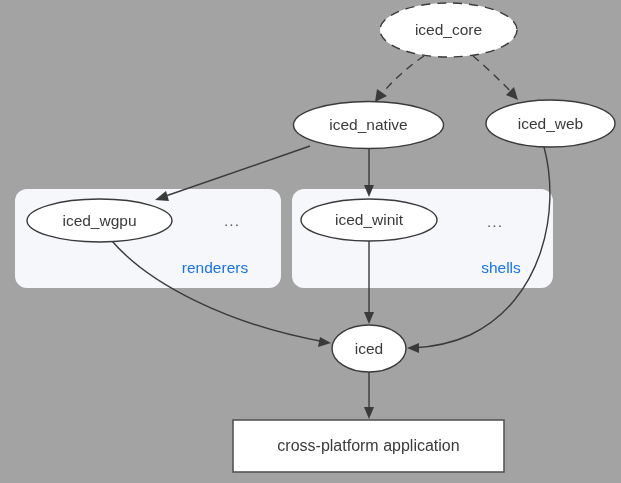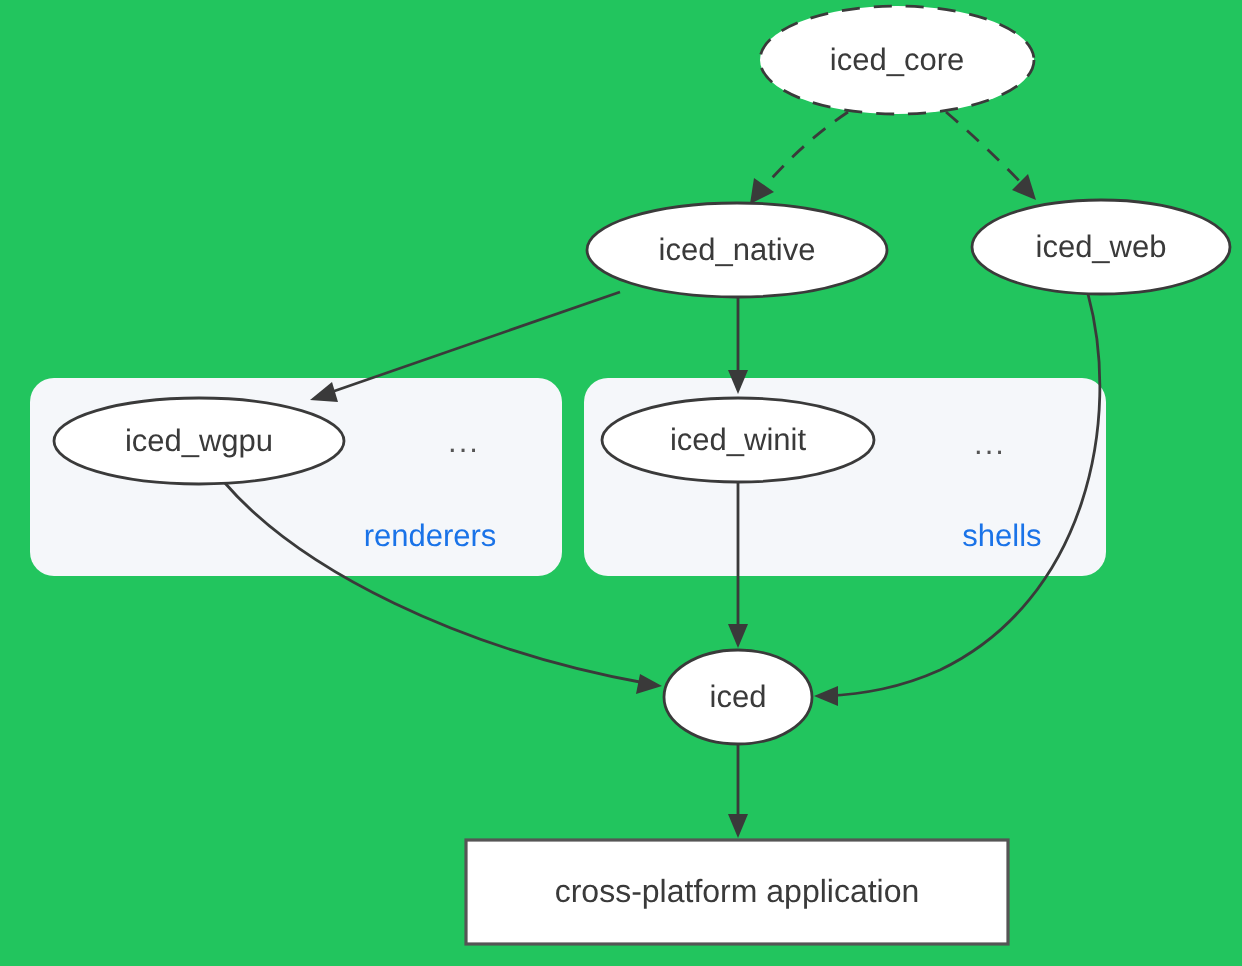--- a/index.html
+++ b/index.html
@@ -10,21 +10,21 @@
   body {
     width: 621px;
     height: 483px;
     overflow: hidden;
     font-family: "Liberation Sans", sans-serif;
   }
   #diagram-root {
     position: relative;
     width: 621px;
     height: 483px;
-    background: #22c55e;
+    background: #a3a3a3;
   }
   svg#graph {
     display: block;
     width: 621px;
     height: 483px;
   }
   .cluster-box {
     fill: #f5f7fa;
     stroke: none;
   }

